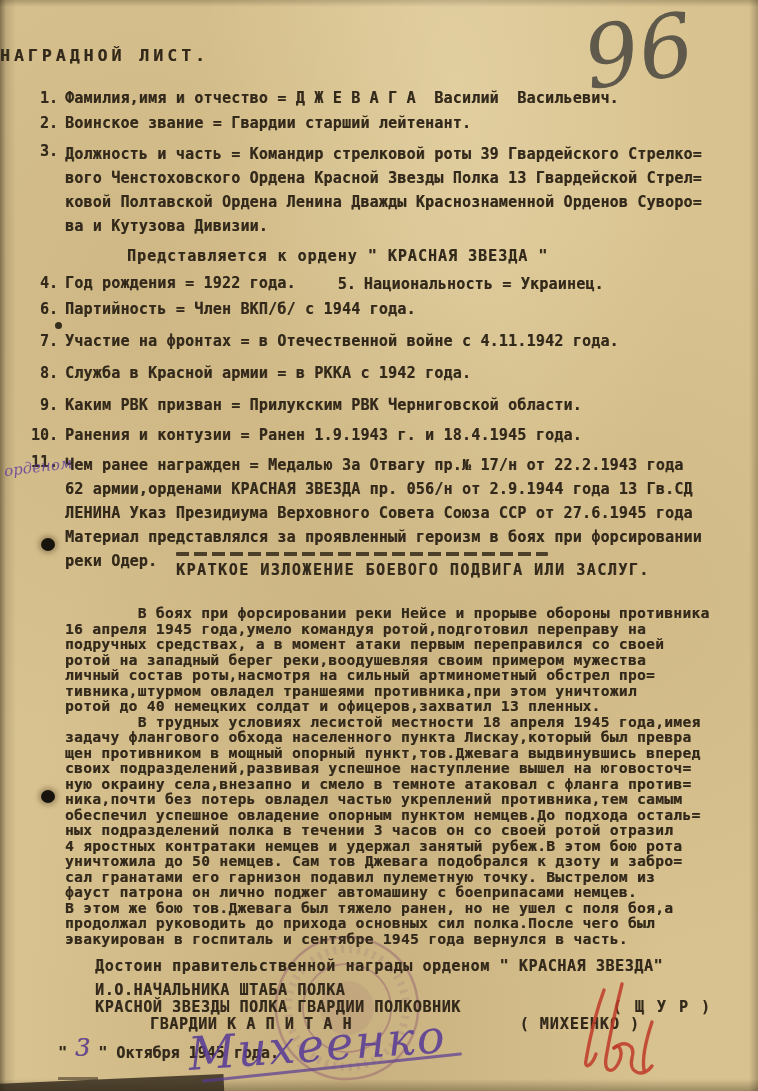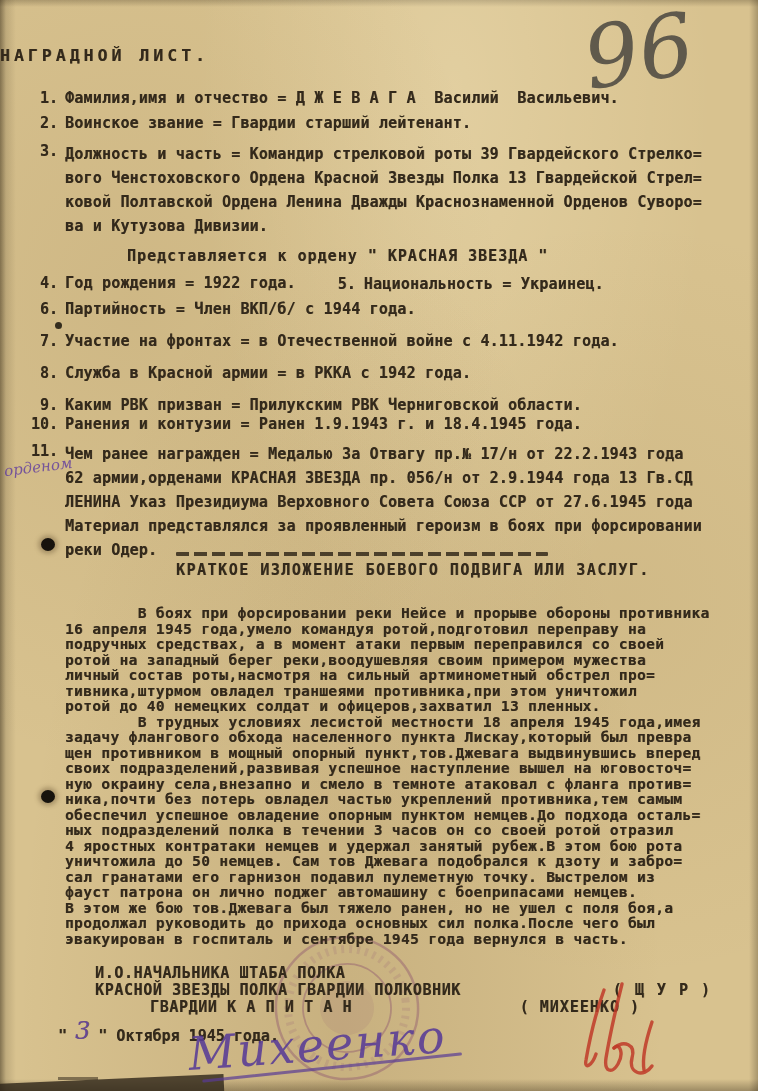--- a/index.html
+++ b/index.html
@@ -24,21 +24,21 @@
   .page-number{ position:absolute; top:8px; left:584px; font-family:"DejaVu Serif", serif;
           font-style:italic; font-weight:400; font-size:86px; line-height:1;
           color:rgba(77,74,66,0.88); transform:rotate(-9deg); }
   .items{ position:absolute; top:89px; left:65px; right:12px; }
   .item{ position:relative; }
   .item .num{ position:absolute; right:calc(100% + 7px); top:0; white-space:nowrap;
           font-size:15px; }
   .item .txt{ display:block; white-space:pre-wrap; font-size:15px; letter-spacing:0.2px;
           line-height:19px; }
   .item .txt.multi{ line-height:24px; }
-  .mt6{margin-top:6px}.mt8{margin-top:8px}.mt9{margin-top:9px}.mt11{}.mt13{margin-top:13px}
+  .mt6{margin-top:6px}.mt8{margin-top:8px}.mt9{margin-top:9px}.mt11{margin-top:11px}.mt13{margin-top:13px}
   .row45{ display:flex; gap:42px; }
   .row45 .pair{ position:relative; }
   .presented{ padding-left:62px; font-size:15px; letter-spacing:1px; line-height:19px; }
   .margin-note{ position:absolute; top:458px; left:4px; font-family:"DejaVu Serif", serif;
           font-style:italic; font-size:15px; color:rgba(101,66,158,0.85);
           transform:rotate(-7deg); }
   .excerpt-divider{ position:absolute; top:552px; left:176px; width:372px; height:4px;
           background:repeating-linear-gradient(90deg, rgba(52,42,26,0.85) 0 13px, rgba(52,42,26,0) 13px 18px);
           border-radius:1px; }
   .excerpt-heading{ position:absolute; top:561px; left:176px; font-size:15px;
@@ -178,20 +178,21 @@
 4 яростных контратаки немцев и удержал занятый рубеж.В этом бою рота
 уничтожила до 50 немцев. Сам тов Джевага подобрался к дзоту и забро=
 сал гранатами его гарнизон подавил пулеметную точку. Выстрелом из
 фауст патрона он лично поджег автомашину с боеприпасами немцев.
 В этом же бою тов.Джевага был тяжело ранен, но не ушел с поля боя,а
 продолжал руководить до прихода основных сил полка.После чего был
 эвакуирован в госпиталь и сентябре 1945 года вернулся в часть.</div>
     </div>
 
     <div class="footer typed">
+      <div class="f-line pad37">Достоин правительственной награды орденом " КРАСНАЯ ЗВЕЗДА"</div>
       <div class="f-line pad37" style="margin-top:7px">И.О.НАЧАЛЬНИКА ШТАБА ПОЛКА</div>
       <div class="f-line pad37">
         <span>КРАСНОЙ ЗВЕЗДЫ ПОЛКА ГВАРДИИ ПОЛКОВНИК</span>
         <span class="sig-typed-right shchur">( Щ У Р )</span>
       </div>
       <div class="f-line pad92">
         <span>ГВАРДИИ К А П И Т А Н</span>
         <span class="sig-typed-right mikheenko-typed">( МИХЕЕНКО )</span>
       </div>
       <div class="date-line">

